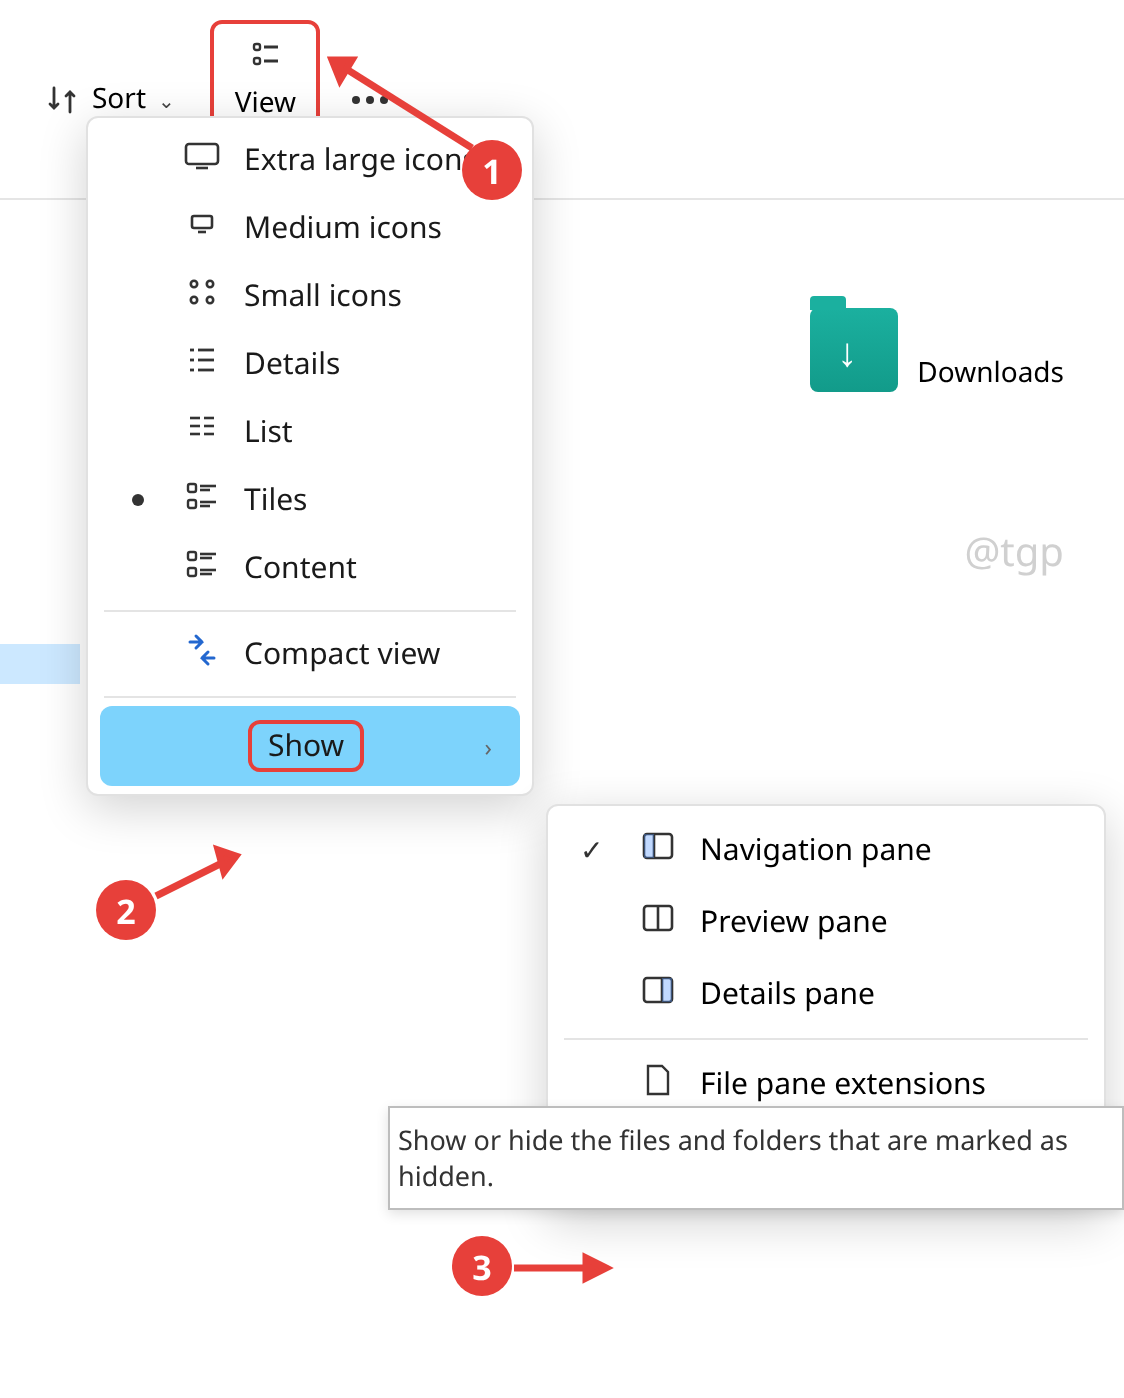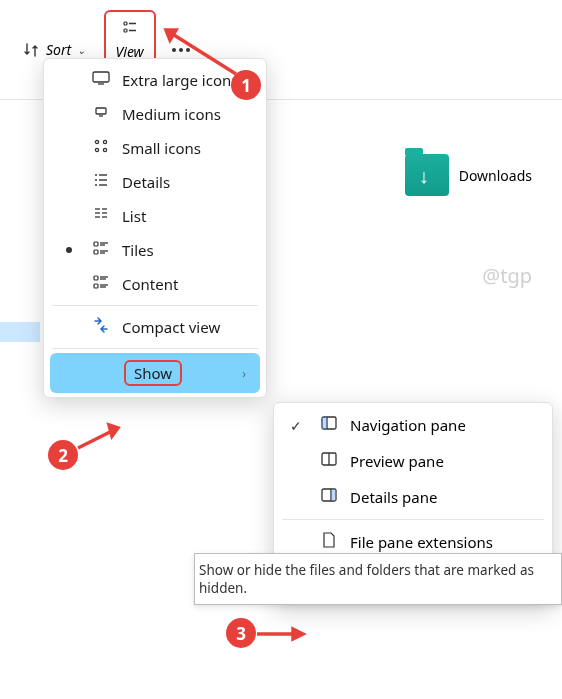--- a/index.html
+++ b/index.html
@@ -1,35 +1,35 @@
 <!DOCTYPE html>
 <html><head>
   <meta charset="utf-8">
   <style>
     * { box-sizing: border-box; margin: 0; padding: 0; font-family: "Segoe UI", system-ui, sans-serif; }
     body { width: 562px; height: 699px; background: #fff; position: relative; font-size: 14px; overflow: hidden; }
-    .toolbar { display: flex; align-items: center; gap: 8px; padding: 10px 12px; border-bottom: 1px solid #e5e5e5; font-style: italic; }
+    .toolbar { display: flex; align-items: center; gap: 8px; padding: 10px 12px; border-bottom: 1px solid #e5e5e5; }
     .tb-btn { display: flex; align-items: center; gap: 6px; padding: 6px 10px; border-radius: 4px; cursor: pointer; background: transparent; }
     .highlight-red { border: 2.5px solid #e7403a; border-radius: 6px; flex-direction: column; }
     .chev { font-size: 10px; color: #444; }
     .overflow { display: flex; gap: 3px; padding: 6px 8px; }
     .dot { width: 4px; height: 4px; border-radius: 50%; background: #333; }
     .icon { width: 18px; height: 18px; display: flex; align-items: center; justify-content: center; }
 
     .view-menu { position: absolute; left: 43px; top: 58px; width: 224px; background: #fff; border-radius: 6px; box-shadow: 0 6px 24px rgba(0,0,0,0.18); border: 1px solid #e1e1e1; padding: 4px 0; }
     .menu-item { display: flex; align-items: center; gap: 12px; padding: 7px 12px 7px 38px; position: relative; font-size: 15px; color: #1a1a1a; cursor: pointer; }
     .menu-item .mi-icon { position: absolute; left: 48px; width: 18px; }
     .menu-item { padding-left: 78px; }
     .menu-item .radio { position: absolute; left: 22px; width: 6px; height: 6px; border-radius: 50%; background: #333; }
     .menu-sep { height: 1px; background: #e4e4e4; margin: 4px 8px; }
     .menu-item .arrow { position: absolute; right: 14px; color: #666; font-size: 12px; }
     .show-hl { margin: 0 6px; border-radius: 6px; }
     .show-hl .inner-hl { border: 2.5px solid #e7403a; border-radius: 6px; padding: 1px 8px; margin-left: -4px; display: inline-block; }
 
-    .folder-area { position: absolute; right: 30px; top: 154px; display: flex; align-items: center; gap: 10px; }
+    .folder-area { position: absolute; right: 30px; top: 154px; display: flex; align-items: flex-end; gap: 10px; }
     .folder-ic { width: 44px; height: 42px; background: linear-gradient(180deg,#1bb09f,#129b8a); border-radius: 4px; position: relative; }
     .folder-ic::before { content: ""; position: absolute; top: -6px; left: 0; width: 18px; height: 7px; background: #1bb09f; border-radius: 2px 2px 0 0; }
     .folder-ic::after { content: "↓"; position: absolute; color: #fff; font-size: 20px; left: 14px; top: 8px; }
 
     .watermark { position: absolute; right: 30px; top: 262px; color: #d0d0d0; font-size: 20px; margin-left: 44px; }
 
     .sel-stripe { position: absolute; left: 0; top: 322px; width: 40px; height: 20px; background: #cce8ff; }
 
     .show-submenu { position: absolute; left: 273px; top: 402px; width: 280px; background: #fff; border-radius: 6px; box-shadow: 0 6px 24px rgba(0,0,0,0.18); border: 1px solid #e1e1e1; padding: 4px 0; }
     .sub-item { display: flex; align-items: center; gap: 10px; padding: 8px 14px 8px 50px; position: relative; font-size: 15px; cursor: pointer; }

